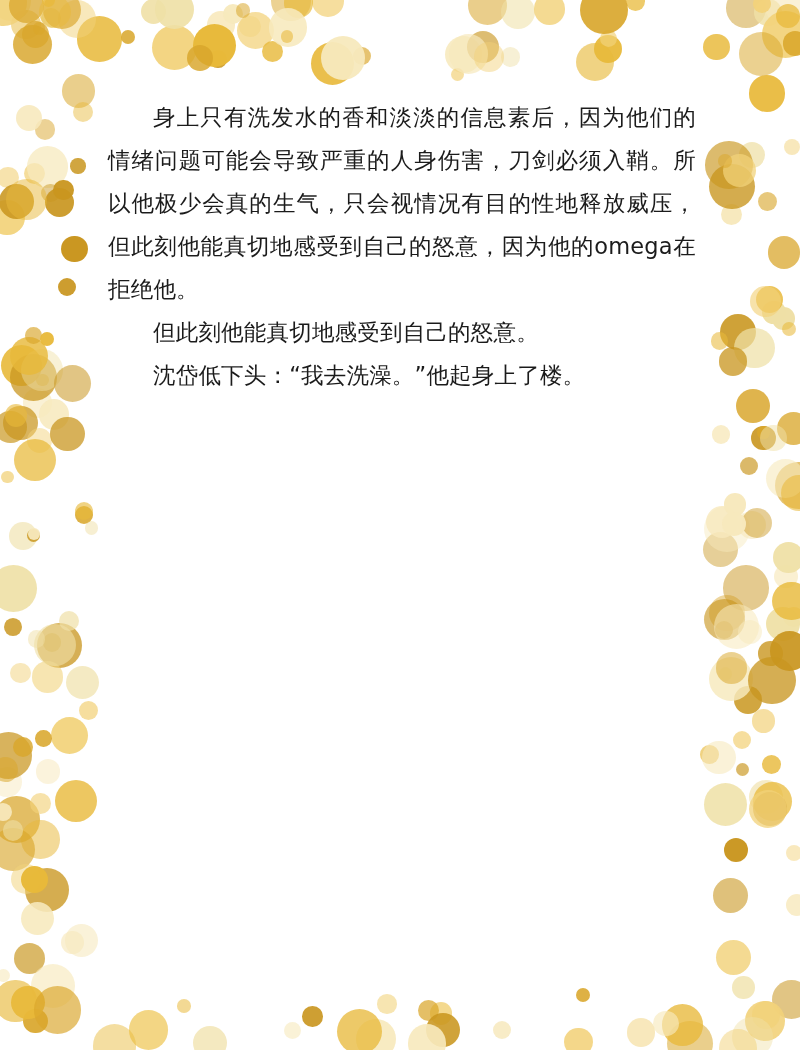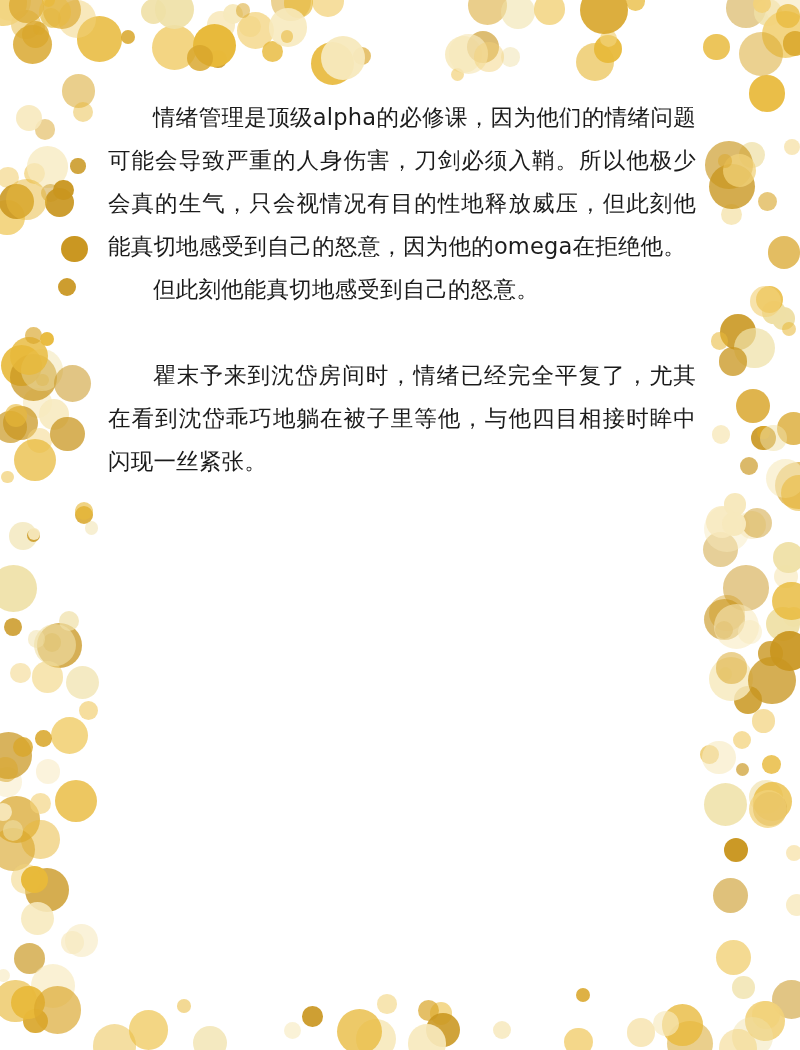--- a/index.html
+++ b/index.html
@@ -296,19 +296,19 @@
       <span class="confetti" style="left:33.6px;top:985.8px;width:47.9px;height:47.9px;background:#d9a62b;opacity:0.67;"></span>
       <span class="confetti" style="left:749.7px;top:285.6px;width:31.2px;height:31.2px;background:#f2d27a;opacity:0.64;"></span>
       <span class="confetti" style="left:38.7px;top:-4.3px;width:32.7px;height:32.7px;background:#e8b93a;opacity:0.53;"></span>
       <span class="confetti" style="left:280.9px;top:30.4px;width:12.4px;height:12.4px;background:#e8b93a;opacity:0.58;"></span>
       <span class="confetti" style="left:772.4px;top:581.6px;width:38.4px;height:38.4px;background:#e8b93a;opacity:0.82;"></span>
     </div>
 
   <div class="text-panel"></div>
 
   <div class="text-body">
-    <p class="para">情绪管理是顶级alpha的必修课，因为他们的情绪问题可能会导致严重的人身伤害，刀剑必须入鞘。所以他极少会真的生气，只会视情况有目的性地释放威压，但此刻他能真切地感受到自己的怒意，因为他的omega在拒绝他。</p>
+    <p class="para">身上只有洗发水的香和淡淡的信息素后，因为他们的情绪问题可能会导致严重的人身伤害，刀剑必须入鞘。所以他极少会真的生气，只会视情况有目的性地释放威压，但此刻他能真切地感受到自己的怒意，因为他的omega在拒绝他。</p>
     <p class="para">但此刻他能真切地感受到自己的怒意。</p>
+    <p class="para">沈岱低下头：“我去洗澡。”他起身上了楼。</p>
     <div class="gap"></div>
-    <p class="para">瞿末予来到沈岱房间时，情绪已经完全平复了，尤其在看到沈岱乖巧地躺在被子里等他，与他四目相接时眸中闪现一丝紧张。</p>
   </div>
 
 </div>
 
 </body></html>

